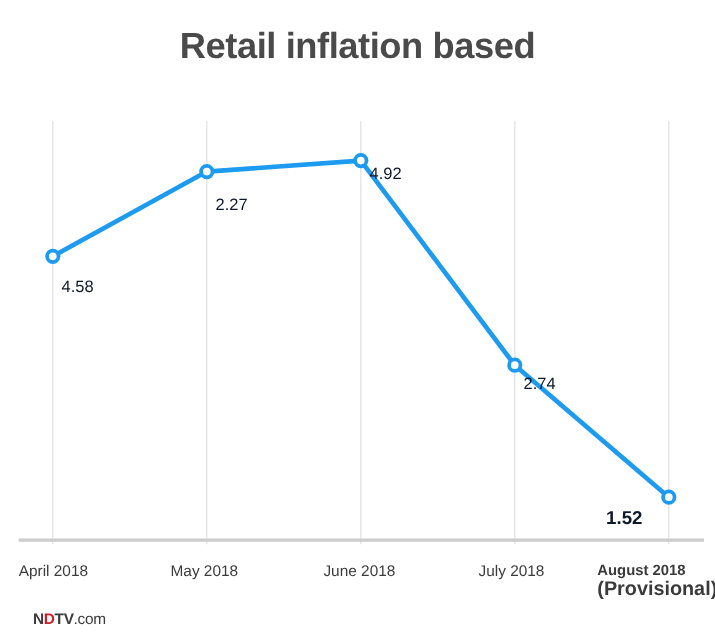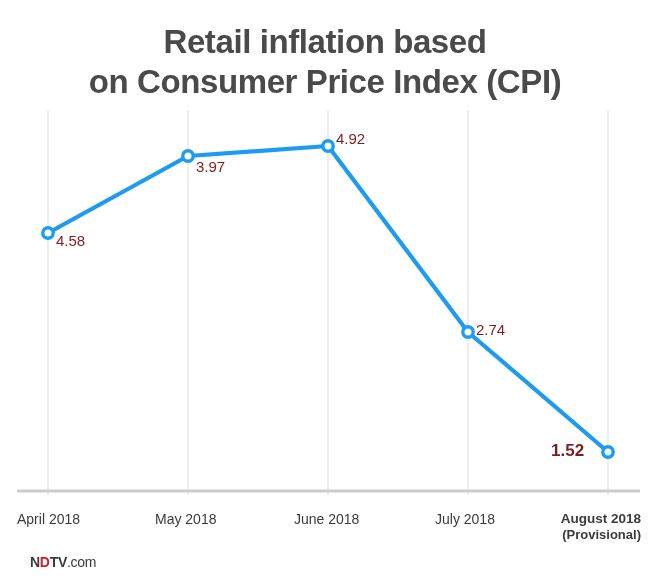--- a/index.html
+++ b/index.html
@@ -50,25 +50,26 @@
     width: 650px;
     height: 385px;
   }
   .plot svg {
     display: block;
   }
 
   
   .dlabel {
     position: absolute;
-    color: #7f1d1d;
+    color: #0f172a;
     font-family: "Liberation Sans", sans-serif;
     font-size: 15px;
     font-weight: normal;
     white-space: nowrap;
+    margin-top: 20px;
   }
   .dlabel.emphasis {
     font-weight: bold;
     font-size: 17px;
   }
 
   
   .xlabels {
     position: absolute;
     left: 0;
@@ -82,26 +83,25 @@
     color: #3b3b3b;
     font-family: "Liberation Sans", sans-serif;
     font-size: 14px;
     font-weight: normal;
     white-space: nowrap;
     line-height: 16px;
   }
   .xlabel.bold {
     font-weight: bold;
     font-size: 13.5px;
-    text-align: right;
   }
   .xlabel .sub {
     display: block;
     font-weight: bold;
-    font-size: 13px;
+    font-size: 18px;
   }
 
   
   .footer-logo {
     position: absolute;
     left: 10px;
     top: 554px;
     font-family: "Liberation Sans", sans-serif;
     font-size: 14px;
     font-weight: bold;
@@ -121,21 +121,20 @@
     color: #3b3b3b;
   }
 </style>
 </head>
 <body>
 
 <div id="infographic">
 
   <div class="title-block">
     <span class="title-line">Retail inflation based</span>
-    <span class="title-line">on Consumer Price Index (CPI)</span>
   </div>
 
   <div class="plot">
     <svg width="650" height="385" viewBox="0 0 650 385" xmlns="http://www.w3.org/2000/svg">
 
       <g>
         <line x1="48" y1="0" x2="48" y2="385" stroke="#e3e3e3" stroke-width="1.2"></line>
         <line x1="188" y1="0" x2="188" y2="385" stroke="#e3e3e3" stroke-width="1.2"></line>
         <line x1="328" y1="0" x2="328" y2="385" stroke="#e3e3e3" stroke-width="1.2"></line>
         <line x1="468" y1="0" x2="468" y2="385" stroke="#e3e3e3" stroke-width="1.2"></line>
@@ -150,21 +149,21 @@
         <circle cx="48" cy="123" r="5.2" fill="#ffffff" stroke="#1d9bf0" stroke-width="3.4"></circle>
         <circle cx="188" cy="46" r="5.2" fill="#ffffff" stroke="#1d9bf0" stroke-width="3.4"></circle>
         <circle cx="328" cy="36" r="5.2" fill="#ffffff" stroke="#1d9bf0" stroke-width="3.4"></circle>
         <circle cx="468" cy="222" r="5.2" fill="#ffffff" stroke="#1d9bf0" stroke-width="3.4"></circle>
         <circle cx="608" cy="342" r="5.2" fill="#ffffff" stroke="#1d9bf0" stroke-width="3.4"></circle>
       </g>
     </svg>
 
     <span class="dlabel" style="left:56px; top:122px;">4.58</span>
 
-    <span class="dlabel" style="left:196px; top:48px;">3.97</span>
+    <span class="dlabel" style="left:196px; top:48px;">2.27</span>
 
     <span class="dlabel" style="left:336px; top:20px;">4.92</span>
 
     <span class="dlabel" style="left:476px; top:211px;">2.74</span>
 
     <span class="dlabel emphasis" style="left:551px; top:331px;">1.52</span>
   </div>
 
   <div class="xlabels">
     <span class="xlabel" style="left:17px; top:6px;">April 2018</span>

